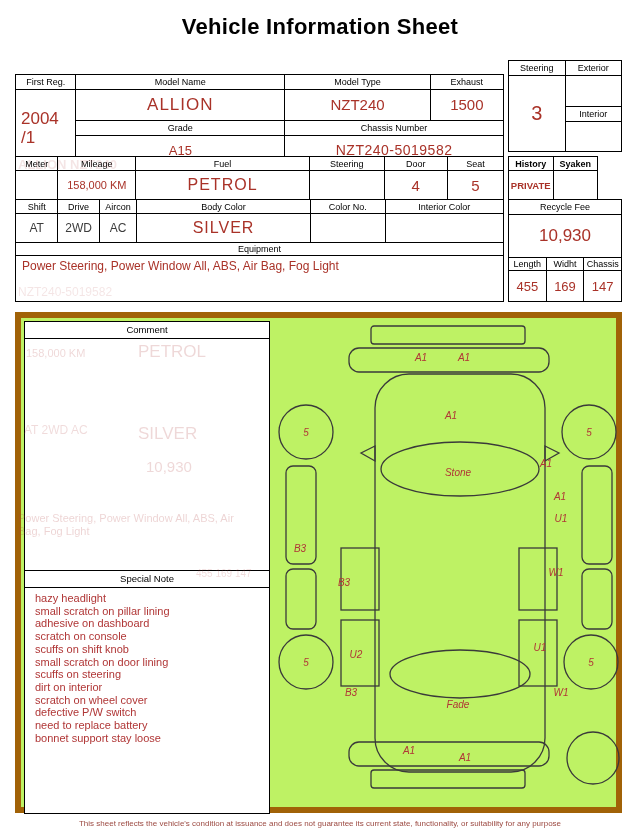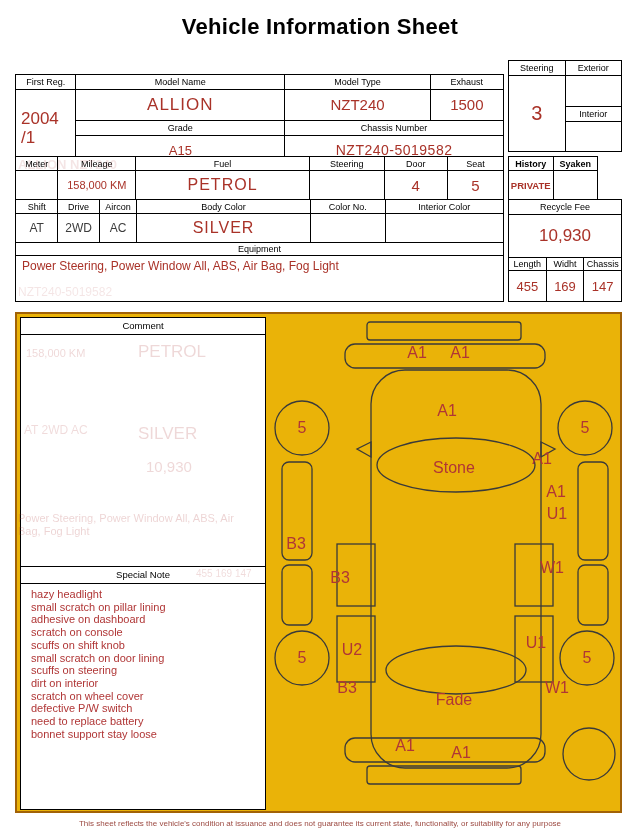--- a/index.html
+++ b/index.html
@@ -46,32 +46,32 @@
   .v-door    { font-size:15px; }
   .v-dark    { font-size:12px; color:#3c3c3c; }
   .v-silver  { font-size:16px; letter-spacing:1px; }
   .v-private { font-size:9.5px; }
   .v-recycle { font-size:17px; }
   .v-equip   { font-size:12px; justify-content:flex-start; align-items:flex-start;
                padding:3px 0 0 6px; text-align:left; }
   .v-dim     { font-size:13px; }
 
   .main-box { position:absolute; left:15px; top:312px; width:607px; height:501px;
-              border:2px solid #a16207; background:#eab308; }
+              border:6px solid #a16207; background:#bef264; }
   .sub-box  { position:absolute; border:1px solid #000; background:#fff; }
   .comment-box { left:3px; top:3px;   width:246px; height:250px; }
   .special-box { left:3px; top:252px; width:246px; height:244px; }
   .box-hdr { font-size:9.5px; text-align:center; padding:2px 0 3px; border-bottom:1px solid #000; }
   .note-list { list-style:none; padding:4px 0 0 10px; }
   .note-list li { color:var(--note); font-size:11px; line-height:12.7px; }
 
   .diagram { position:absolute; left:252px; top:4px; width:352px; height:490px; }
   .diagram svg { position:absolute; left:0; top:0; }
   .dlabel { position:absolute; transform:translate(-50%,-50%); color:var(--note);
-            font-size:16px; white-space:nowrap; }
+            font-size:10px; white-space:nowrap;font-style:italic; }
 
   .ghost-layer { position:absolute; inset:0; pointer-events:none; }
   .ghost { position:absolute; color:var(--ghost); filter:blur(.4px); line-height:1.15; }
 
   .footer { position:absolute; top:819px; left:0; width:100%; text-align:center;
             font-size:8px; color:#9c4a42; }
 </style>
 </head>
 <body>
 

